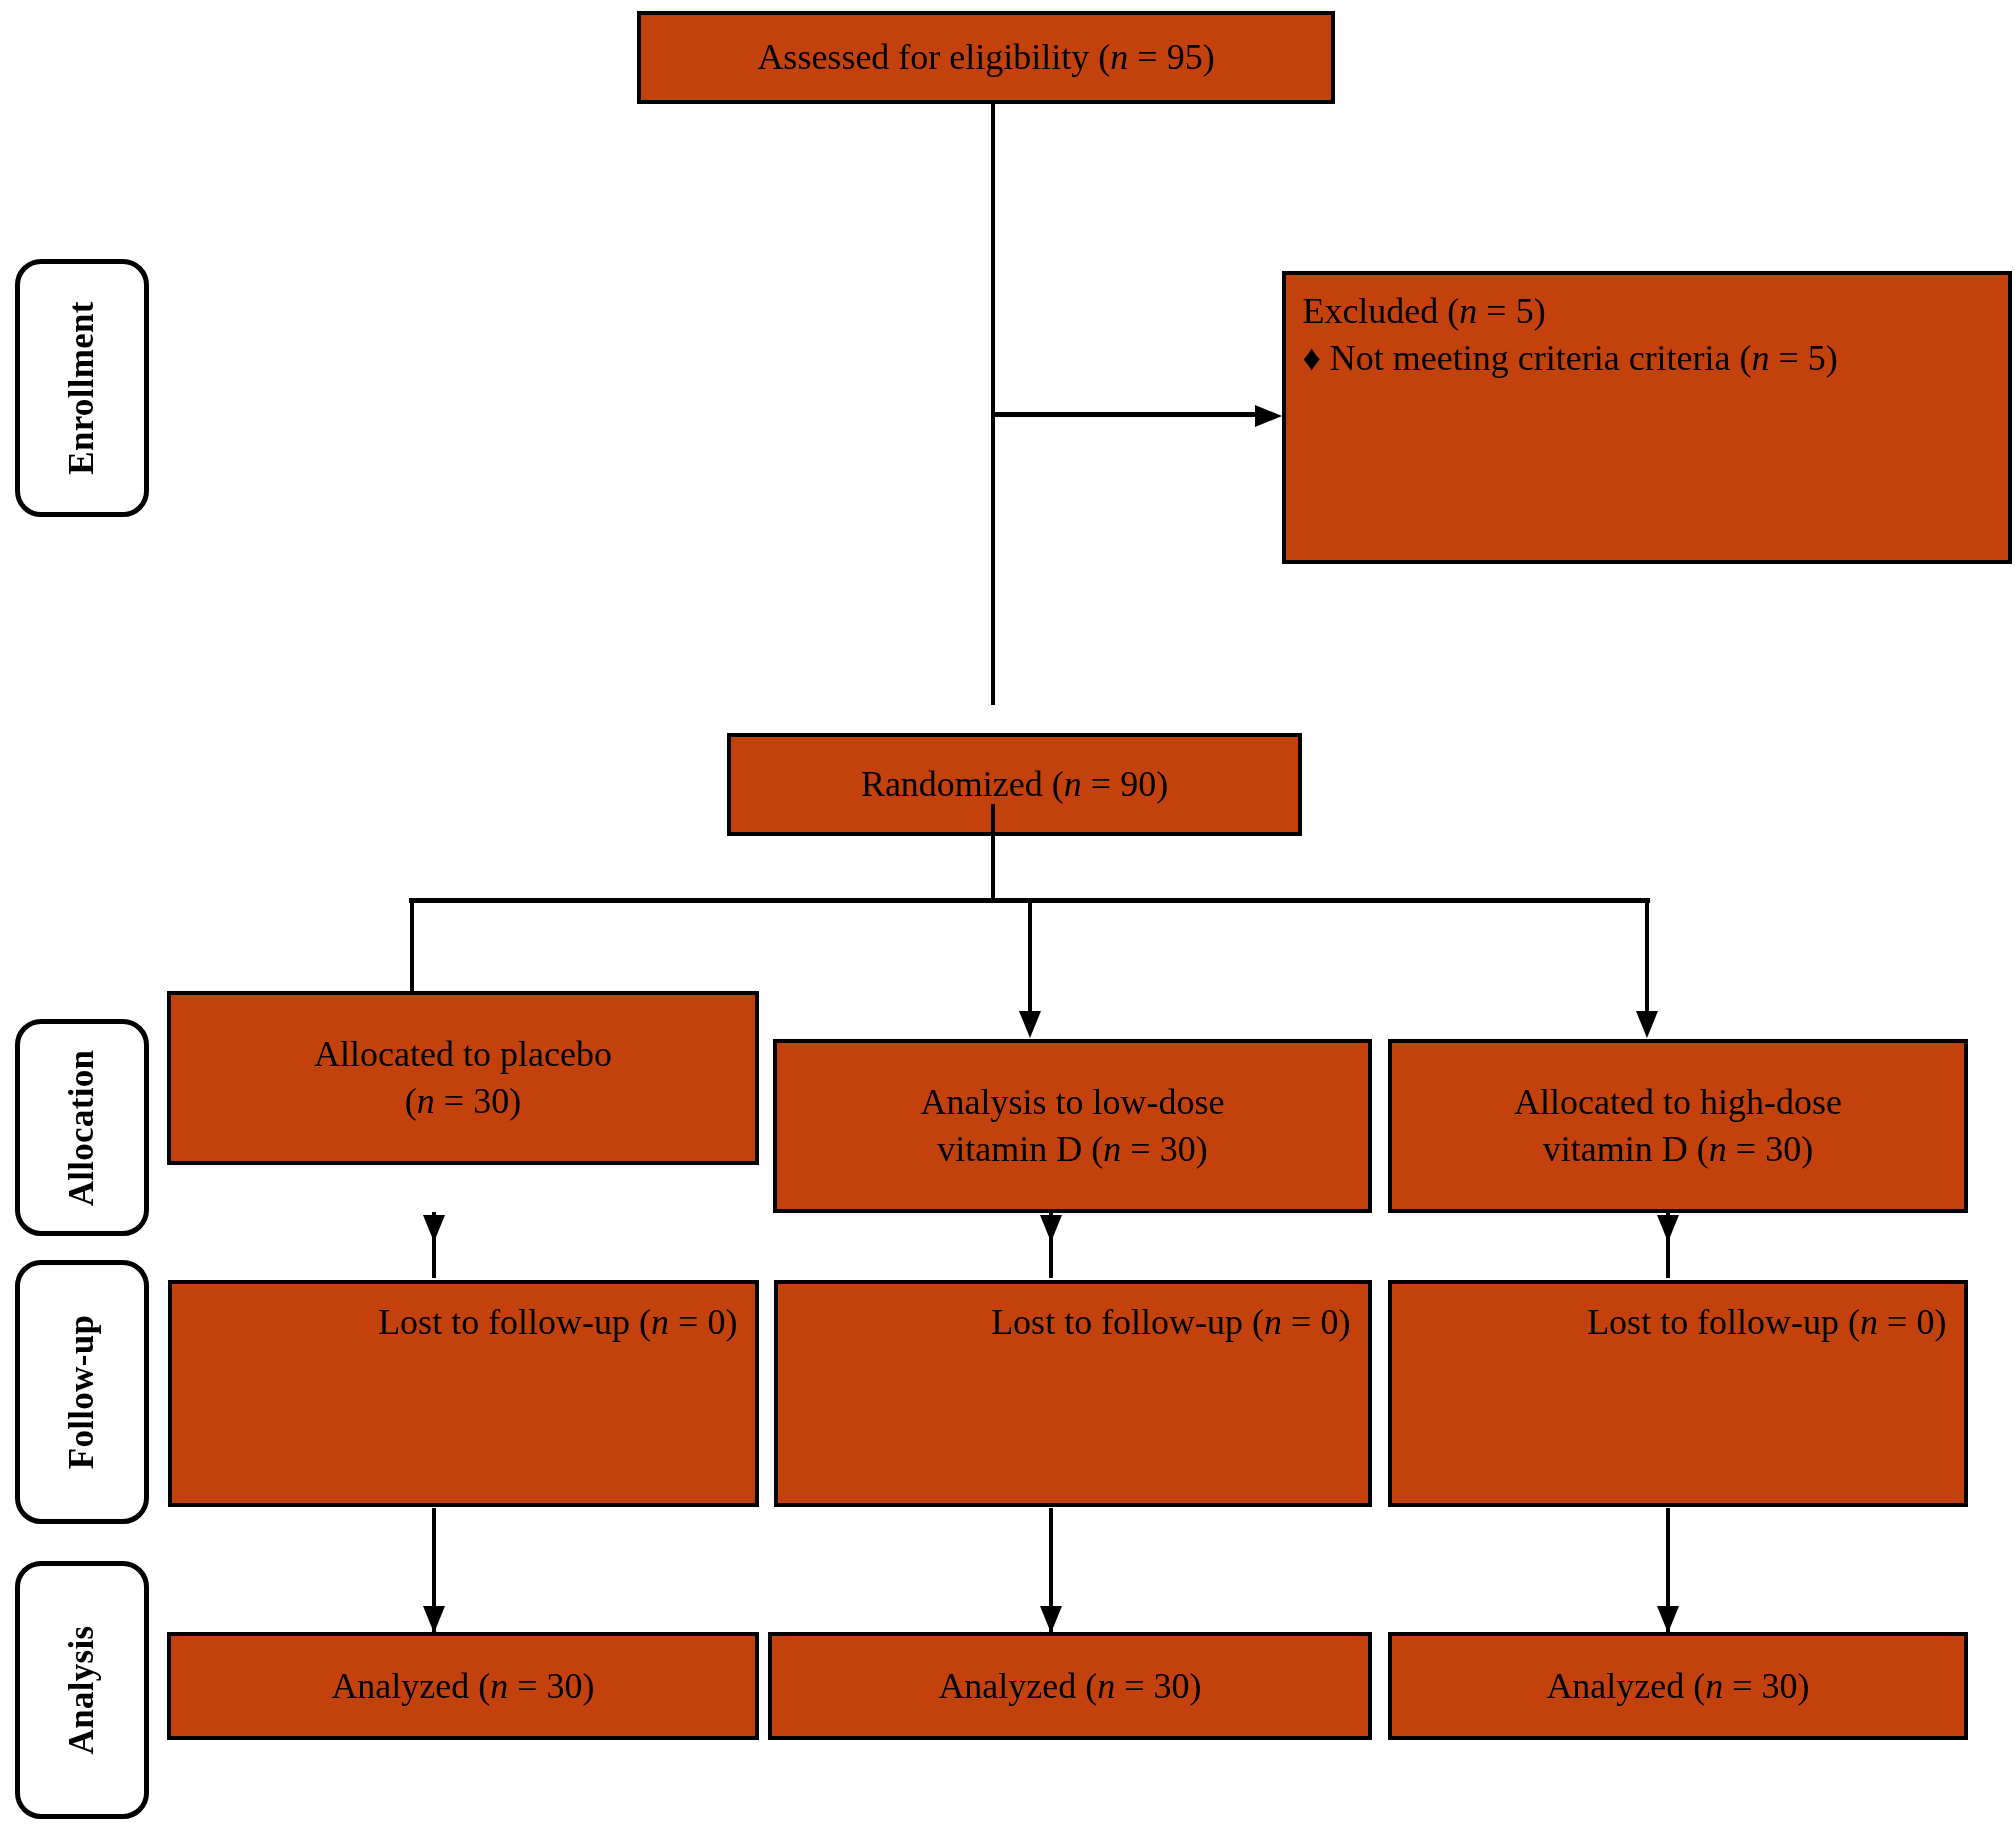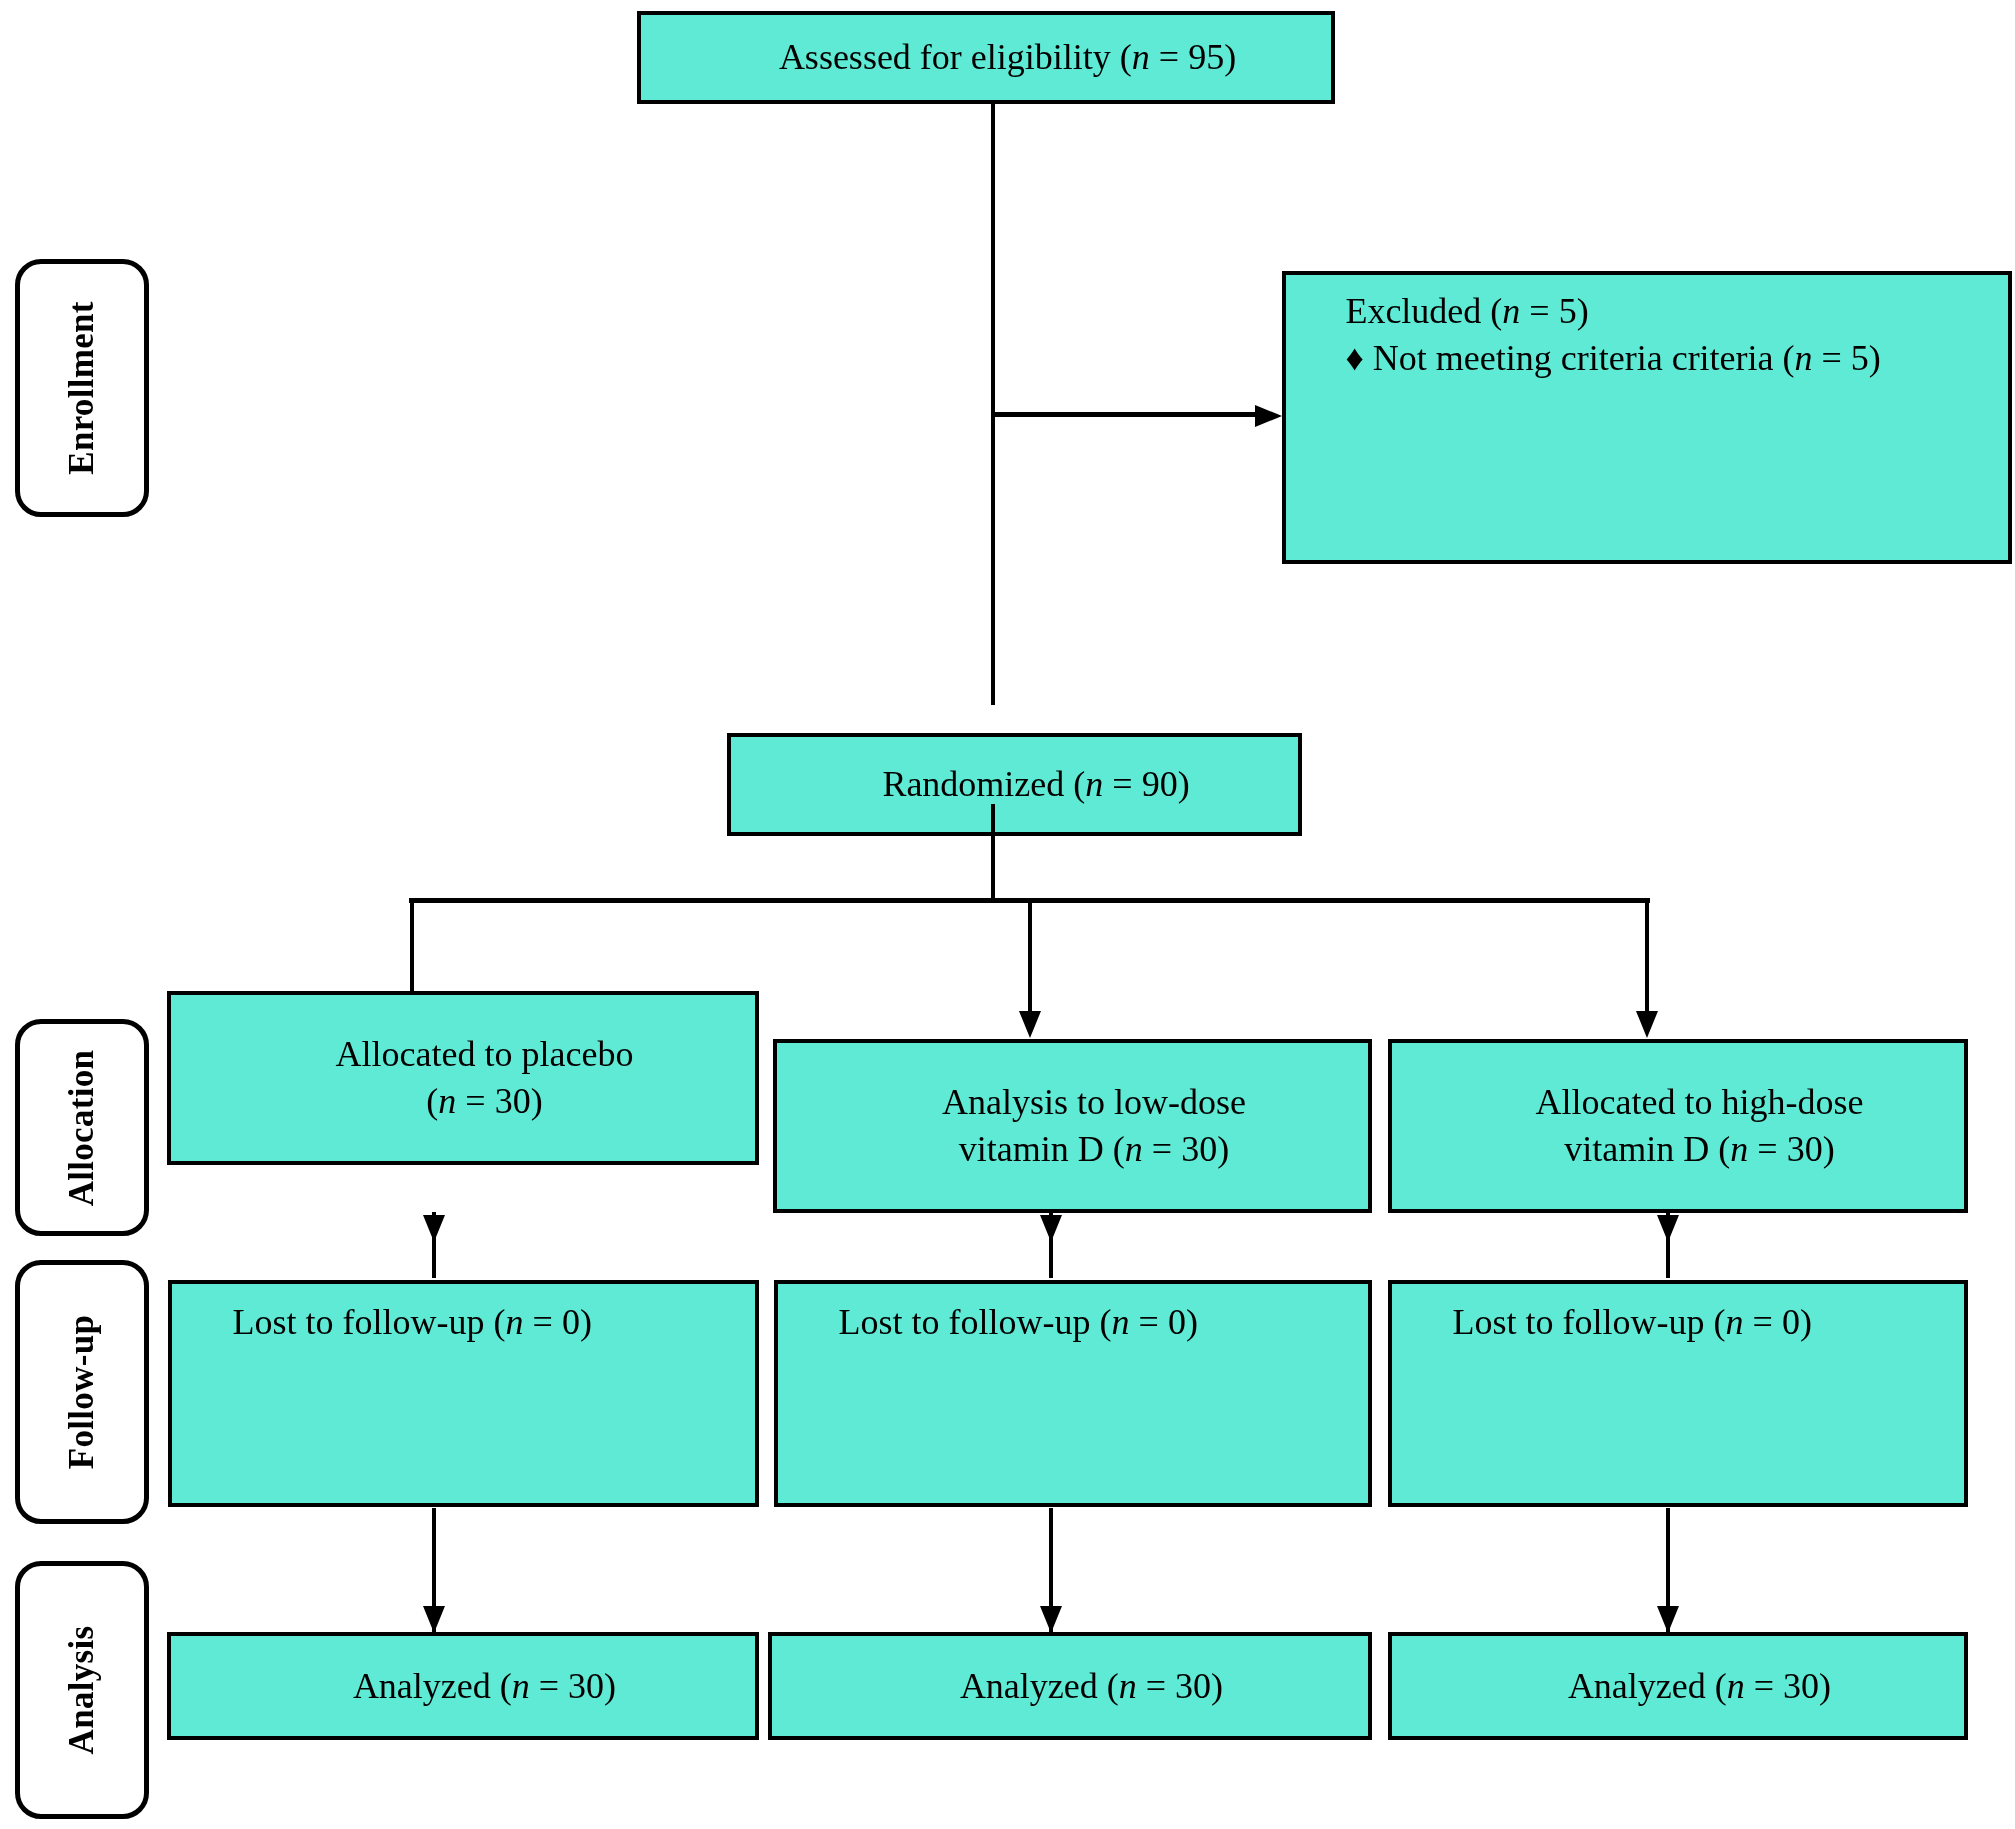--- a/index.html
+++ b/index.html
@@ -15,37 +15,36 @@
     font-family: "Liberation Serif", "DejaVu Serif", serif;
     color: #000000;
     overflow: hidden;
   }
 
   
   .node {
     position: absolute;
     box-sizing: border-box;
     border: 4.1px solid #000000;
-    background: #5eead4;
+    background: #c2410c;
     display: flex;
     justify-content: center;
     align-items: center;
     text-align: center;
     line-height: 1.30;
     font-size: 36px;
-    padding-left: 43px;
   }
   .node .txt {
     display: block;
     padding: 0 15.2px;
     white-space: pre-line;
   }
   .node.topleft {
     align-items: flex-start;
-    justify-content: flex-start;
+    justify-content: flex-end;
     text-align: left;
   }
   .node.topleft .txt {
     padding: 15.2px 17.6px 0 17.6px;
   }
   .node.justify {
     align-items: flex-start;
     justify-content: flex-start;
     text-align: justify;
   }

